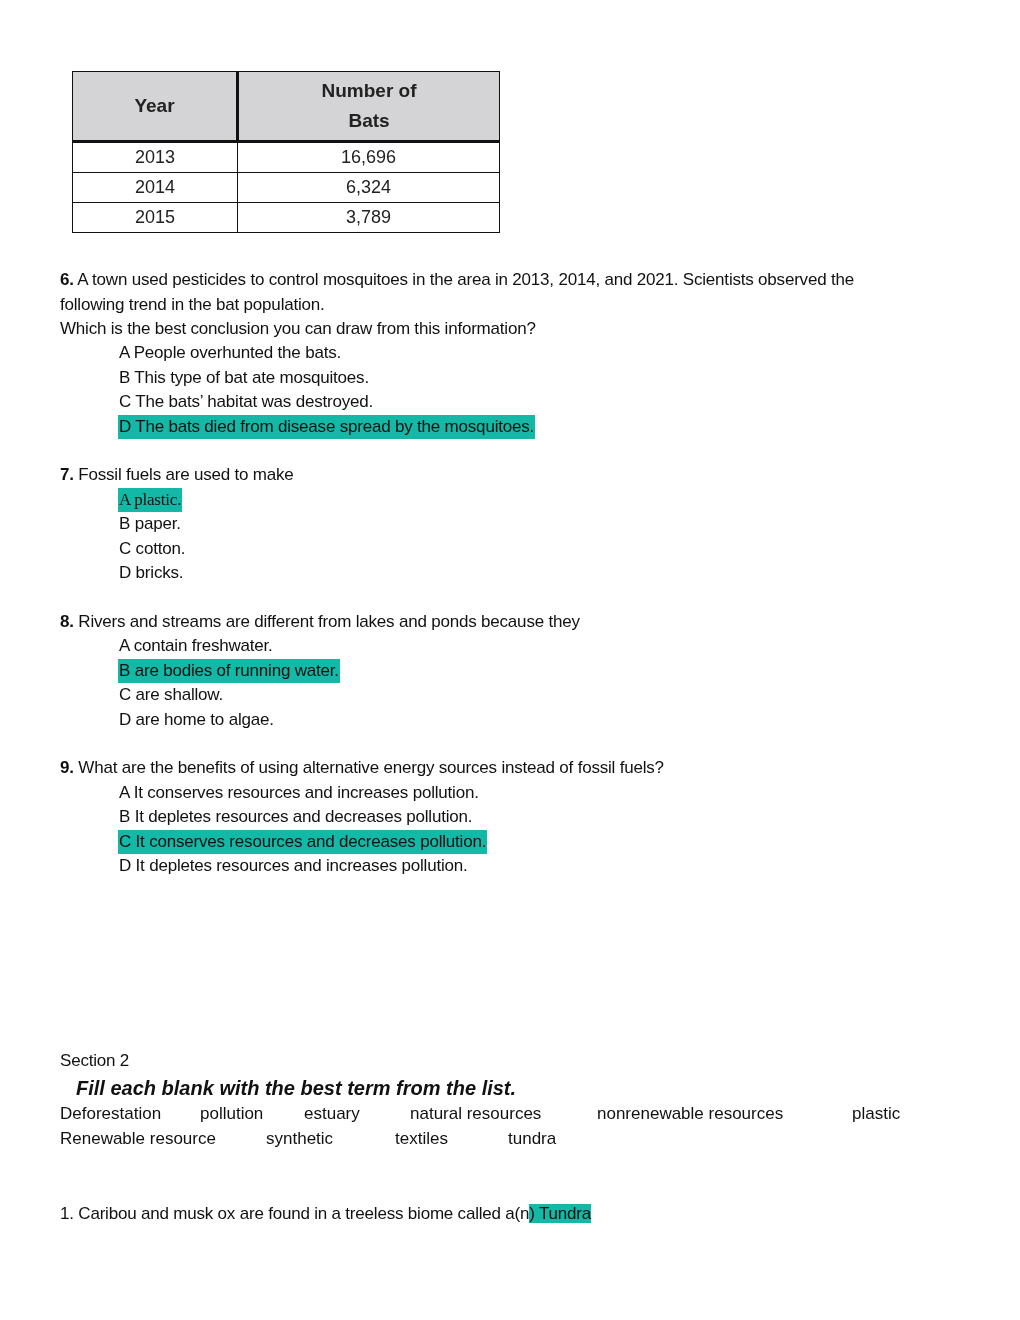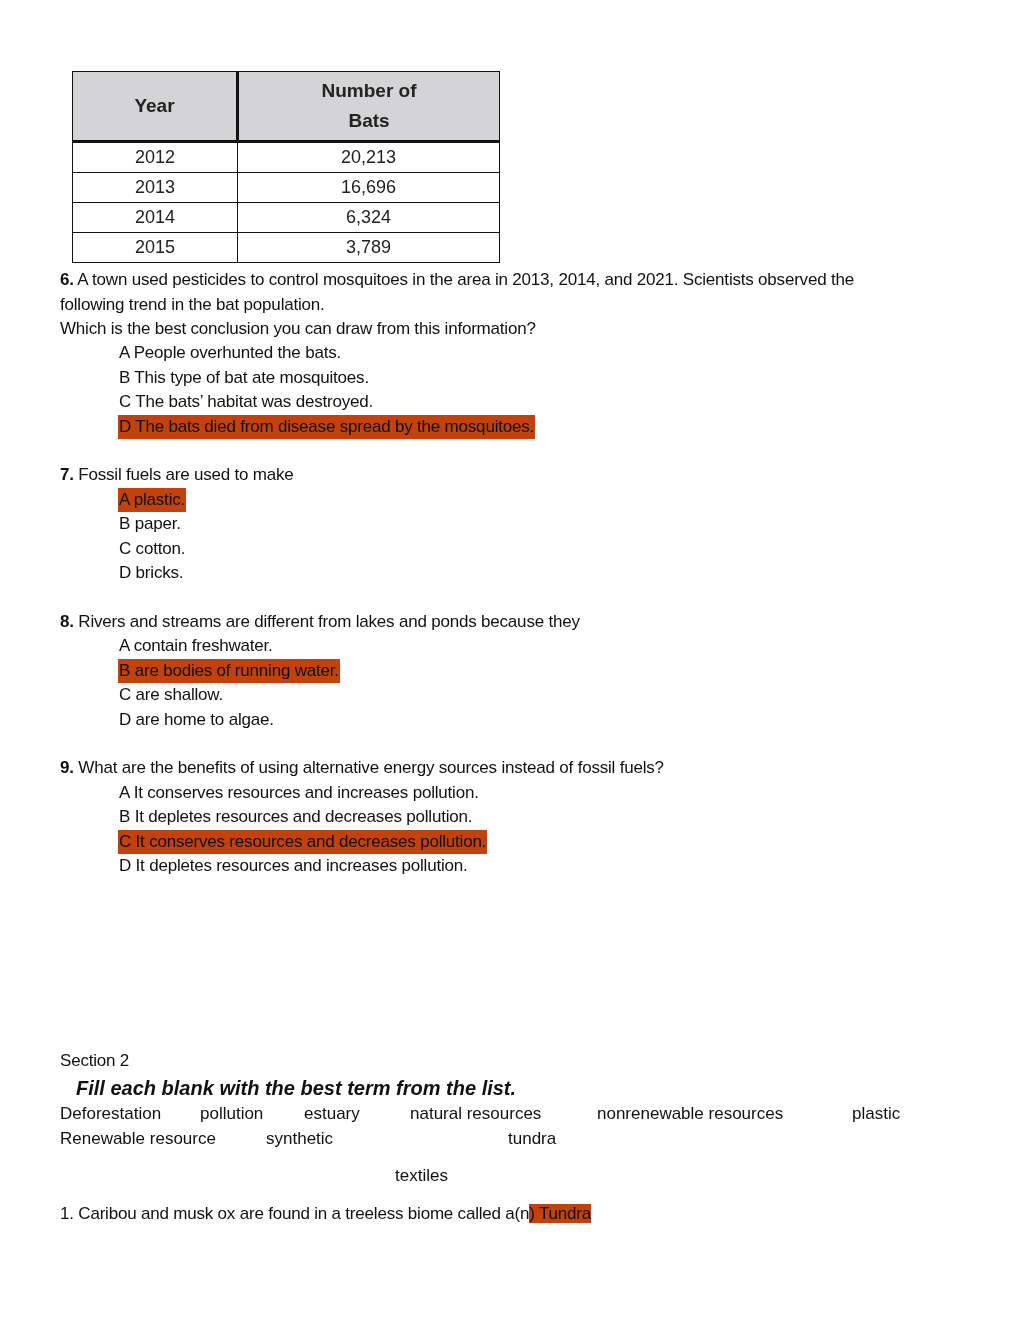--- a/index.html
+++ b/index.html
@@ -1,20 +1,20 @@
 <!DOCTYPE html>
 <html><head>
 <meta charset="utf-8">
 <style>
   html, body { margin: 0; padding: 0; background: #ffffff; }
   body { width: 1020px; height: 1320px; position: relative; overflow: hidden;
          font-family: "Liberation Sans", sans-serif; color: #111; }
   .abs { position: absolute; white-space: nowrap; }
   .txt { font-size: 17px; line-height: 24px; letter-spacing: -0.2px; }
-  .hl { background: #c2410c; }
+  .hl { background: #14b8a6; }
   b { font-weight: bold; }
 
   
   .bat-table { position: absolute; left: 72px; top: 71px; width: 428px; border-collapse: collapse;
                font-family: "Liberation Sans", sans-serif; }
   .bat-table th, .bat-table td { border: 1px solid #111; text-align: center; padding: 0; }
   .bat-table th { background: #d4d4d6; font-weight: bold; font-size: 19px; color: #222; height: 68px; line-height: 30px; }
   .bat-table thead th { border-bottom: 3px solid #111; }
   .bat-table th.year-col { border-right: 3px solid #111; width: 163px; }
   .bat-table td { font-size: 18px; height: 29px; line-height: 29px; color: #222; }
@@ -30,24 +30,20 @@
     <tr>
       <th class="year-col">Year</th>
       <th>
         <span>Number of</span><br>
         <span>Bats</span>
       </th>
     </tr>
   </thead>
   <tbody>
     <tr>
-      <td>2012</td>
-      <td>20,213</td>
-    </tr>
-    <tr>
       <td>2013</td>
       <td>16,696</td>
     </tr>
     <tr>
       <td>2014</td>
       <td>6,324</td>
     </tr>
     <tr>
       <td>2015</td>
       <td>3,789</td>
@@ -60,21 +56,21 @@
   <div class="abs txt" style="left:60px; top:293px;">following trend in the bat population.</div>
   <div class="abs txt" style="left:60px; top:317px;">Which is the best conclusion you can draw from this information?</div>
   <div class="abs txt opt" style="top:341px;">A People overhunted the bats.</div>
   <div class="abs txt opt" style="top:366px;">B This type of bat ate mosquitoes.</div>
   <div class="abs txt opt" style="top:390px;">C The bats’ habitat was destroyed.</div>
   <div class="abs txt opt hl" style="top:415px;">D The bats died from disease spread by the mosquitoes.</div>
 </div>
 
 <div>
   <div class="abs txt" style="left:60px; top:463px;"><b>7.</b><span> Fossil fuels are used to make</span></div>
-  <div class="abs txt opt hl" style="top:488px;">A plastic.</div>
+  <div class="abs txt opt hl" style="top:488px;font-family:Liberation Serif, serif;">A plastic.</div>
   <div class="abs txt opt" style="top:512px;">B paper.</div>
   <div class="abs txt opt" style="top:537px;">C cotton.</div>
   <div class="abs txt opt" style="top:561px;">D bricks.</div>
 </div>
 
 <div>
   <div class="abs txt" style="left:60px; top:610px;"><b>8.</b><span> Rivers and streams are different from lakes and ponds because they</span></div>
   <div class="abs txt opt" style="top:634px;">A contain freshwater.</div>
   <div class="abs txt opt hl" style="top:659px;">B are bodies of running water.</div>
   <div class="abs txt opt" style="top:683px;">C are shallow.</div>
@@ -97,18 +93,18 @@
     <div class="abs term" style="left:60px; top:1102px;">Deforestation</div>
     <div class="abs term" style="left:200px; top:1102px;">pollution</div>
     <div class="abs term" style="left:304px; top:1102px;">estuary</div>
     <div class="abs term" style="left:410px; top:1102px;">natural resources</div>
     <div class="abs term" style="left:597px; top:1102px;">nonrenewable resources</div>
     <div class="abs term" style="left:852px; top:1102px;">plastic</div>
   </div>
   <div>
     <div class="abs term" style="left:60px; top:1127px;">Renewable resource</div>
     <div class="abs term" style="left:266px; top:1127px;">synthetic</div>
-    <div class="abs term" style="left:395px; top:1127px;margin-top:37px;">textiles</div>
+    <div class="abs term" style="left:395px; top:1127px;">textiles</div>
     <div class="abs term" style="left:508px; top:1127px;">tundra</div>
   </div>
 
   <div class="abs txt" style="left:60px; top:1202px;"><span>1. Caribou and musk ox are found in a treeless biome called a(n</span><span class="hl">) Tundra</span></div>
 </div>
 
 </body></html>

